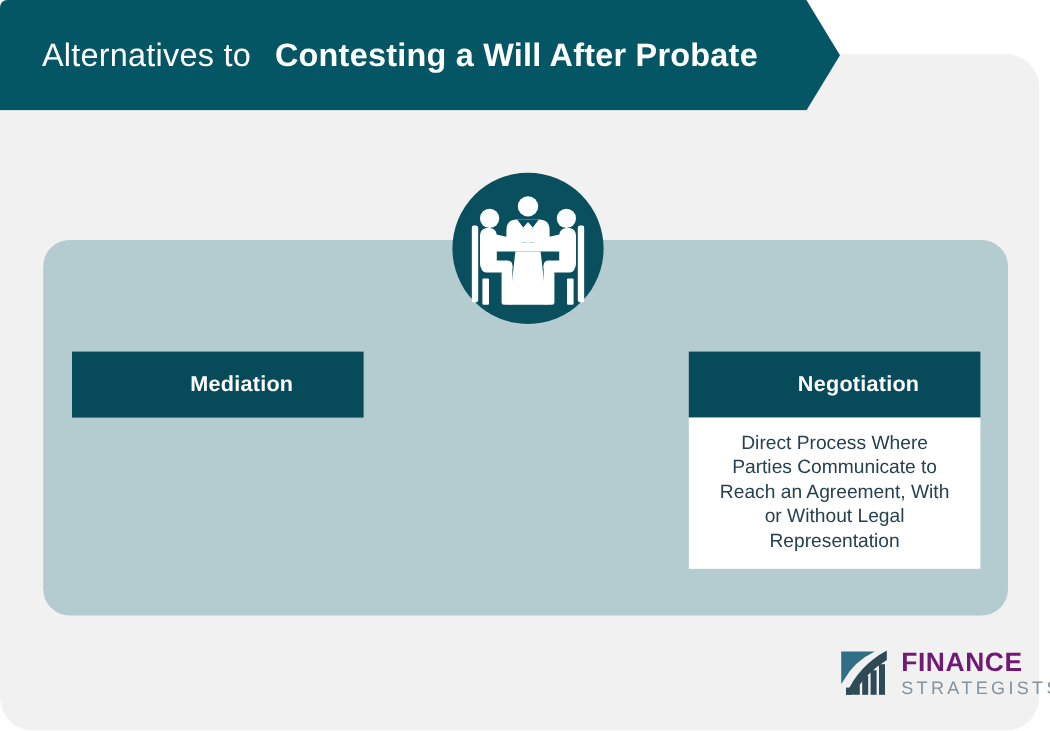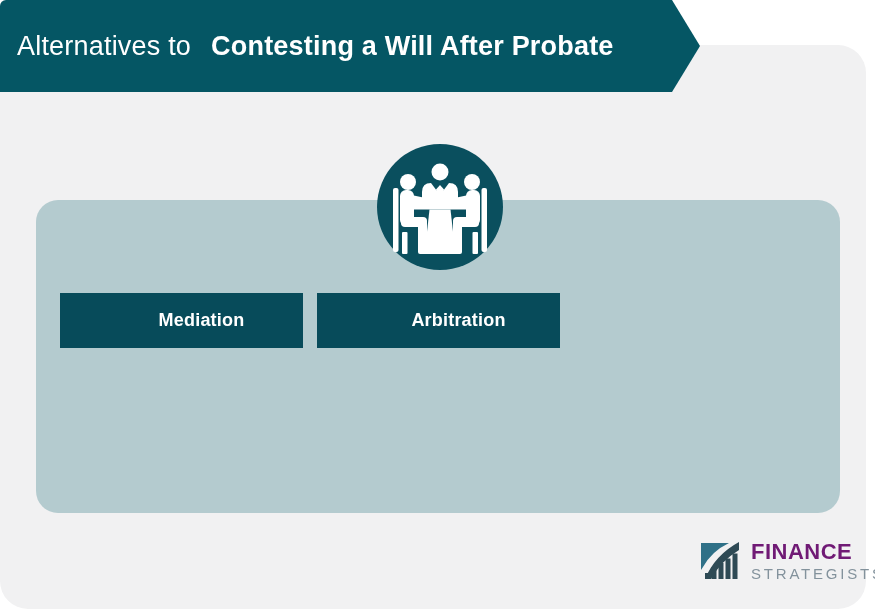--- a/index.html
+++ b/index.html
@@ -23,21 +23,21 @@
   .banner {
     position: absolute;
     left: 0; top: 0;
     width: 700px; height: 92px;
     background: #055664;
     clip-path: polygon(0 0, 672px 0, 700px 46px, 672px 92px, 0 92px);
     border-top-left-radius: 6px;
     display: flex;
     align-items: center;
     box-sizing: border-box;
-    padding-left: 17px;
+    padding-left: 35px;
     color: #ffffff;
     font-size: 27px;
     letter-spacing: 0.2px;
   }
   .banner .t-bold { font-weight: 700; margin-left: 20px; }
   
   .panel {
     position: absolute;
     left: 36px; top: 200px;
     width: 804px; height: 313px;
@@ -159,21 +159,30 @@
       <polygon points="38,21 56,21 47,33" fill="#0A4F5E"></polygon>
       <polygon points="47,23 51,27.5 48.5,40 45.5,40 43,27.5" fill="#ffffff"></polygon>
     </svg>
   </div>
 
   <div class="cards">
     <div class="card">
       <div class="card-header">Mediation</div>
     </div>
     <div class="card">
-      <div class="card-header">Arbitration</div>
+    </div>
+    <div class="card">
+      <div class="card-header">Negotiation</div>
+      <div class="card-body">
+        <div class="body-text">Direct Process Where
+Parties Communicate to
+Reach an Agreement, With
+or Without Legal
+Representation</div>
+      </div>
     </div>
   </div>
 
   <div class="logo">
     <svg viewBox="0 0 46 46" width="46" height="46" aria-hidden="true">
       <path d="M4,32 L4,5 L32,5 Q15,13 6,29 Z" fill="#2F7087"></path>
       <path d="M8,41 Q18,17 42,4 L42,12 Q24,23 14,41 Z" fill="#2E4A55"></path>
       <rect x="8" y="35" width="4.5" height="6" fill="#2E4A55"></rect>
       <rect x="14.5" y="29" width="5" height="12" fill="#2E4A55"></rect>
       <rect x="21.5" y="25" width="5" height="16" fill="#2E4A55"></rect>

